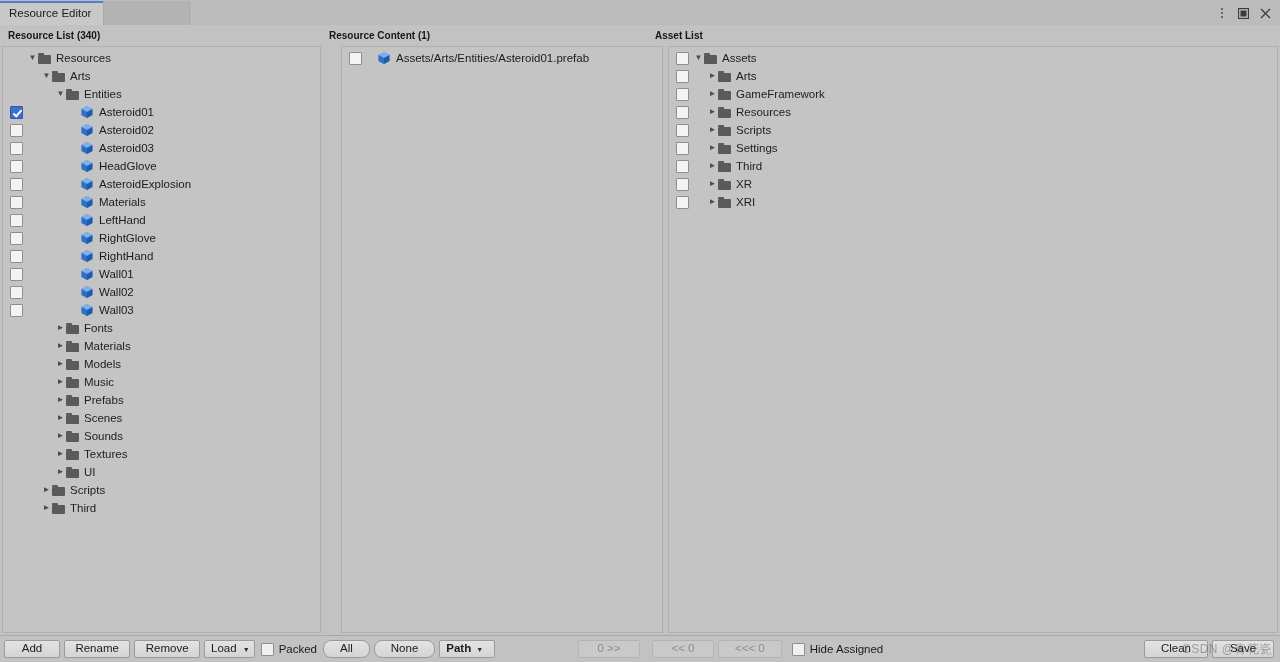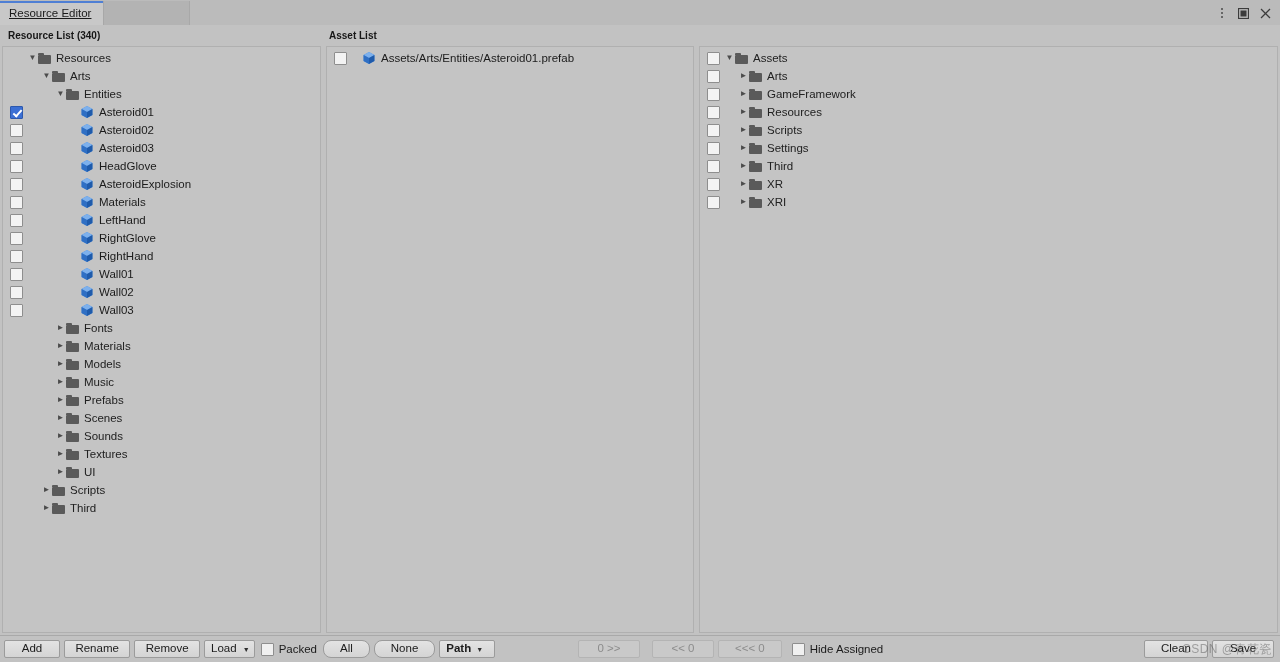--- a/index.html
+++ b/index.html
@@ -38,21 +38,21 @@
     height: 24px;
     padding: 0 12px 0 9px;
     display: flex;
     align-items: center;
     background: #c8c8c8;
     border-right: 1px solid #a8a8a8;
     font-size: 11.5px;
     color: #1b1b1b;
     min-width: 92px;
   }
-  .tab.active { background: #c8c8c8; text-decoration: underline; }
+  .tab.active { background: #c8c8c8; }
   .tab.active::before {
     content: "";
     position: absolute;
     left: 0; right: 0; top: 0;
     height: 2px;
     background: #4f7fd4;
   }
   .tab-filler {
     height: 24px;
     width: 86px;
@@ -106,21 +106,21 @@
     background: #c2c2c2;
     padding-bottom: 2px;
   }
   .panel {
     background: #c4c4c4;
     border: 1px solid #b0b0b0;
     overflow: hidden;
     position: relative;
   }
   .panel-left   { width: 319px; margin-left: 2px; }
-  .panel-mid    { width: 368px; margin-left: 5px; }
+  .panel-mid    { width: 322px; margin-left: 20px; }
   .panel-right  { flex: 1 1 auto; margin-left: 5px; margin-right: 2px; }
 
   .tree { padding-top: 2px; }
 
   .row {
     height: 18px;
     display: flex;
     align-items: center;
     white-space: nowrap;
   }
@@ -323,20 +323,21 @@
         <svg width="11" height="11" viewBox="0 0 11 11">
           <line x1="1" y1="1" x2="10" y2="10" stroke="#3c3c3c" stroke-width="1.3"></line>
           <line x1="10" y1="1" x2="1" y2="10" stroke="#3c3c3c" stroke-width="1.3"></line>
         </svg>
       </span>
     </div>
   </div>
 
   <div class="headers">
     <div class="col-head" style="width:321px">Resource List (340)</div>
+    <div class="col-head" style="width:326px">Resource Content (1)</div>
     <div class="col-head" style="flex:1">Asset List</div>
   </div>
 
   <div class="panels">
     <div class="panel panel-left">
       <div class="tree" id="tree-resource-list">
           <div class="row">
             <span class="cb-spacer"></span>
             <span class="indent" style="width: 4px;"></span>
             <span class="tri">▼</span>

